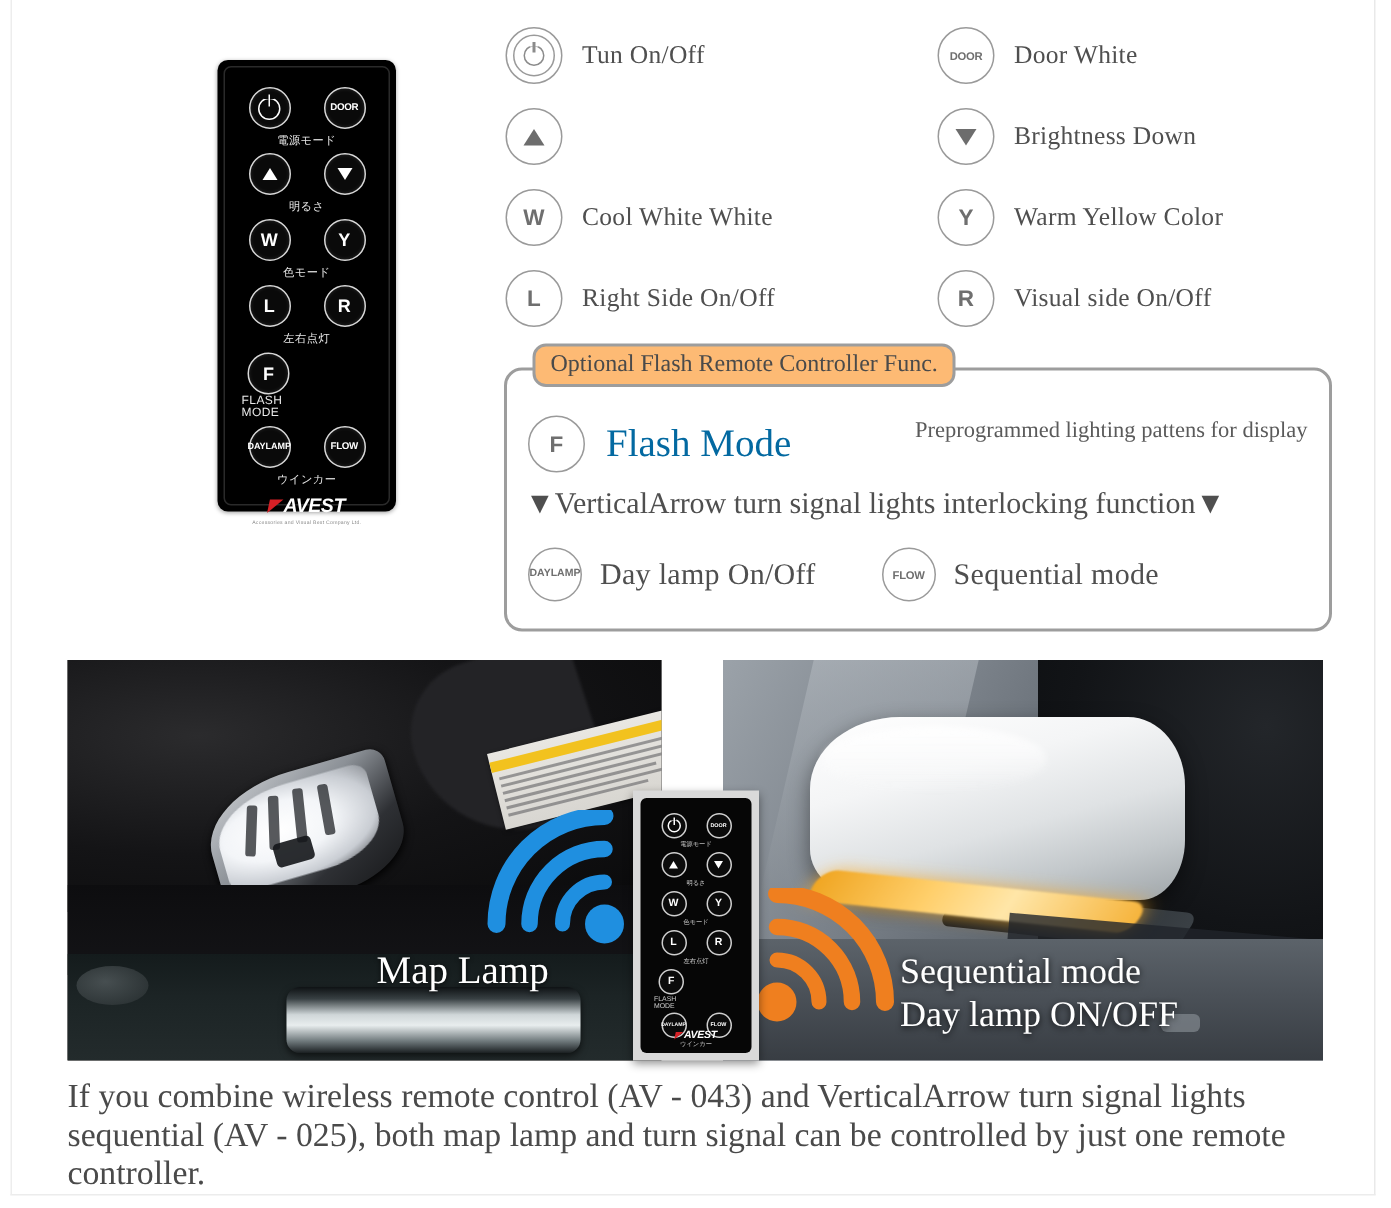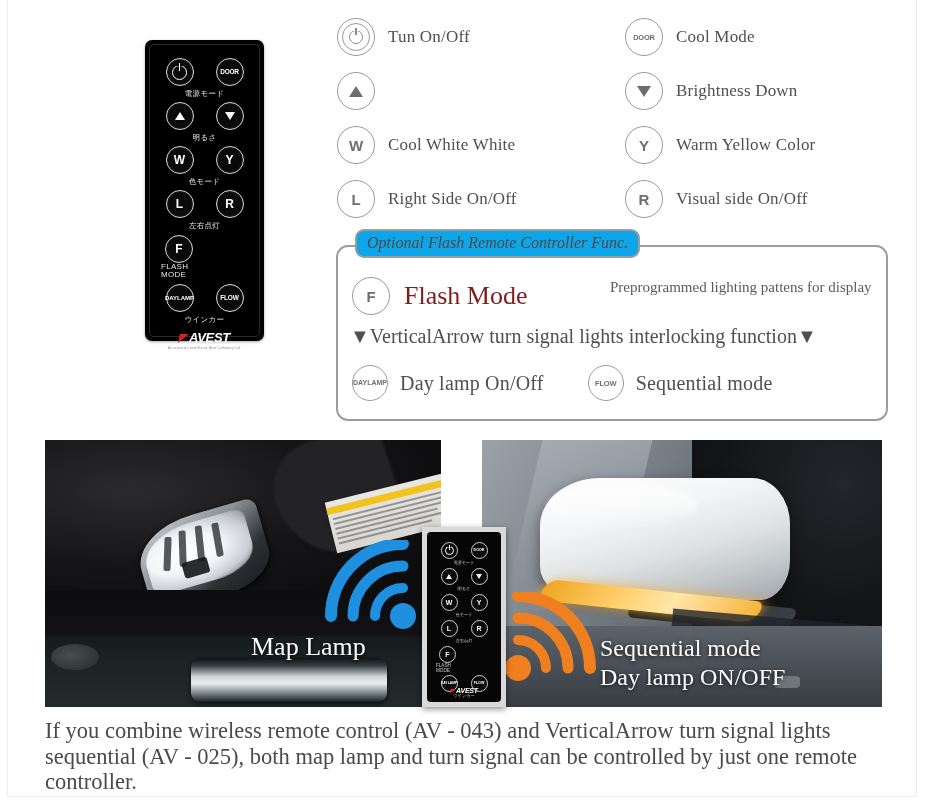--- a/index.html
+++ b/index.html
@@ -49,25 +49,25 @@
   .dblcircle:after{content:"";position:absolute;left:4px;top:4px;right:4px;bottom:4px;border:1.6px solid #9a9a9a;border-radius:50%;}
   .pwr2{position:relative;width:12px;height:12px;border:1.6px solid #8b8b8b;border-radius:50%;z-index:2;}
   .pwr2:after{content:"";position:absolute;left:50%;top:-3px;margin-left:-.8px;width:1.6px;height:7px;background:#8b8b8b;}
   .pwr2:before{content:"";position:absolute;left:50%;top:-4px;margin-left:-3px;width:6px;height:3.5px;background:#fff;}
   .tri2{width:0;height:0;border-left:7px solid transparent;border-right:7px solid transparent;}
   .tri2.up{border-bottom:11px solid #6d6d6d;}
   .tri2.dn{border-top:11px solid #6d6d6d;}
 
   
   .optbox{position:absolute;left:336px;top:245px;width:548px;height:172px;border:2.4px solid #9d9d9d;border-radius:12px;background:#fff;}
-  .optlabel{position:absolute;left:17px;top:-18px;background:#0ea5e9;border:2.4px solid #9d9d9d;border-radius:9px;
-            padding:3px 10px 4px 10px;font-size:16px;color:#4a4a4a;white-space:nowrap;font-style:italic;}
+  .optlabel{position:absolute;left:17px;top:-18px;background:#fdba74;border:2.4px solid #9d9d9d;border-radius:9px;
+            padding:3px 10px 4px 10px;font-size:16px;color:#4a4a4a;white-space:nowrap;}
   .flashrow{position:absolute;left:14px;top:30px;display:flex;align-items:center;}
   .flashrow .licon{width:36px;height:36px;}
-  .flashname{margin-left:14px;font-size:26px;color:#7f1d1d;}
+  .flashname{margin-left:14px;font-size:26px;color:#0369a1;}
   .flashdesc{position:absolute;left:272px;top:32px;width:268px;font-size:15px;color:#5a5a5a;line-height:17px;}
   .vrow{position:absolute;left:12px;top:78px;width:524px;font-size:20px;color:#4f4f4f;white-space:nowrap;}
   .orow{position:absolute;left:14px;top:118px;display:flex;align-items:center;}
   .orow .licon{width:34px;height:34px;}
   .orow .ltext{font-size:20px;margin-left:12px;}
   .orow .gap{width:44px;}
 
   
   .photos{position:absolute;left:45px;top:440px;width:837px;height:267px;}
   .photo{position:absolute;top:0;height:267px;overflow:hidden;}
@@ -220,21 +220,21 @@
 
     <div class="lrow">
       <div class="lcell c1">
         <span class="dblcircle">
             <span class="pwr2"></span>
           </span>
         <span class="ltext">Tun On/Off</span>
       </div>
       <div class="lcell c2">
         <span class="licon sm">DOOR</span>
-        <span class="ltext">Cool Mode</span>
+        <span class="ltext">Door White</span>
       </div>
     </div>
 
     <div class="lrow">
       <div class="lcell c1">
         <span class="licon">
             <span class="tri2 up"></span>
           </span>
       </div>
       <div class="lcell c2">

